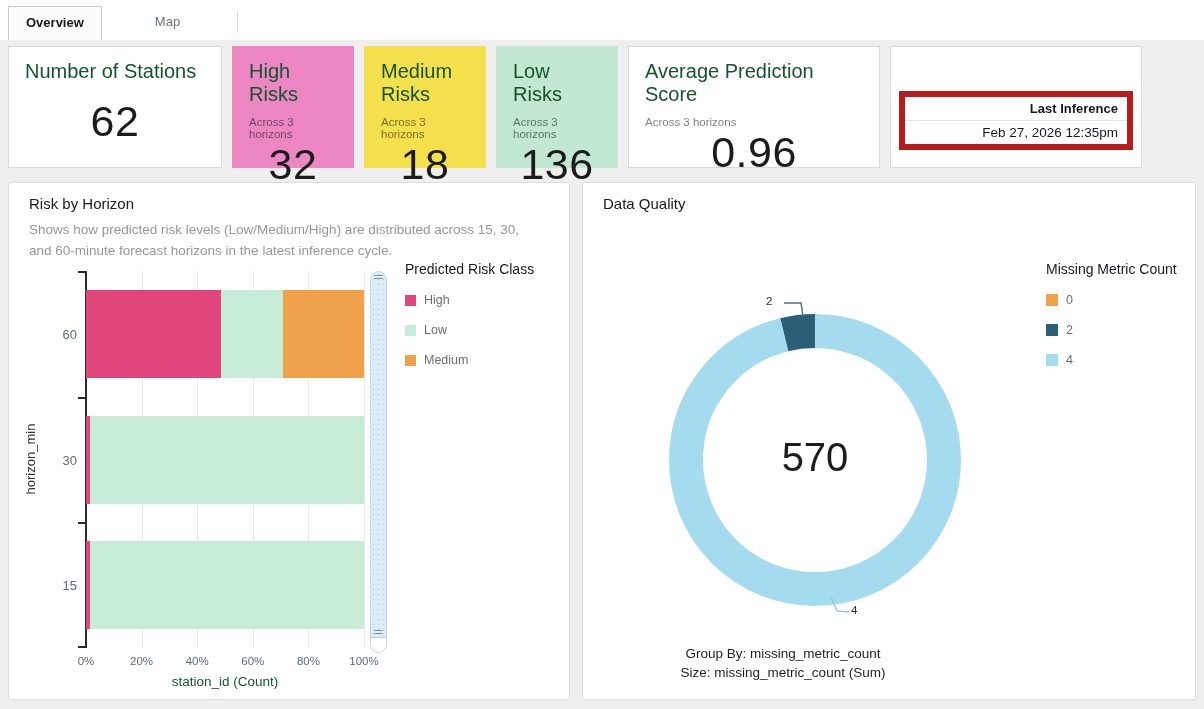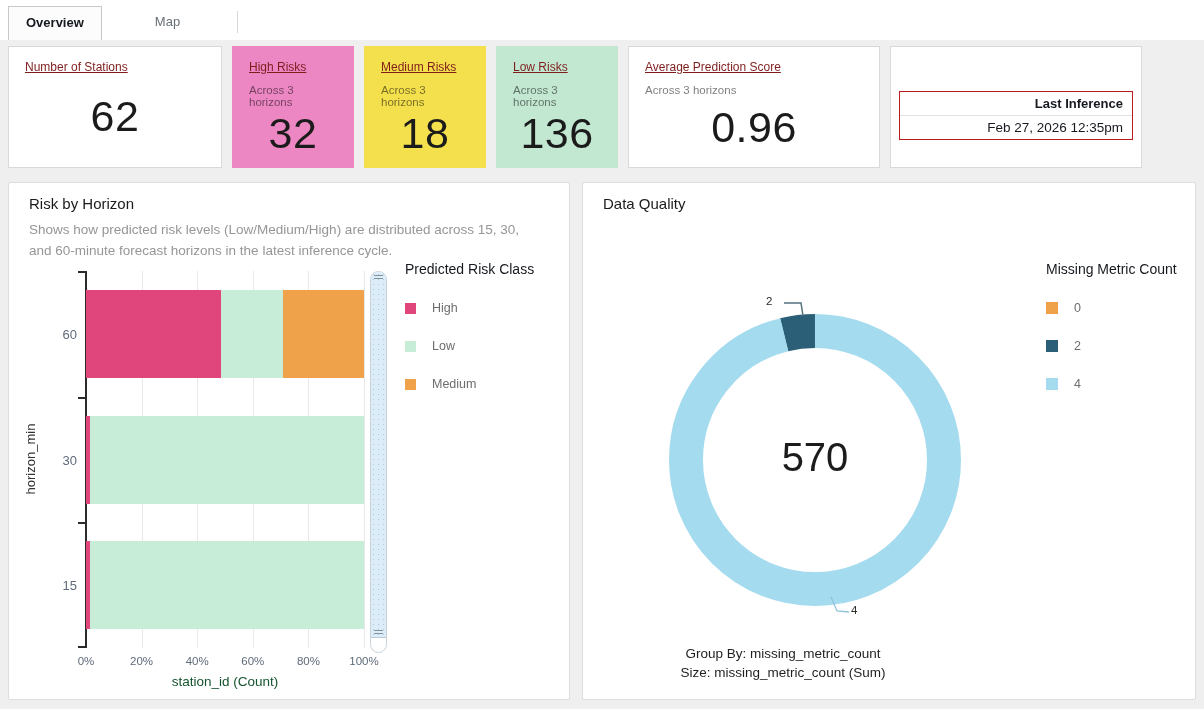--- a/index.html
+++ b/index.html
@@ -11,27 +11,27 @@
   .tab { height:34px; line-height:32px; padding:0 17px; font-size:13px; color:#687078; cursor:pointer; }
   .tab.active { background:#fcfcfc; border:1px solid #c9c9c9; border-bottom:none;
     font-weight:bold; color:#16191f; }
   .tab-sep { width:1px; height:22px; background:#d8d8d8; margin:0 0 7px 4px; }
 
   
   .kpi-row { display:flex; gap:10px; margin:6px 8px 0 8px; height:122px; }
   .kpi-card { background:#fff; border:1px solid #d9d9d9; height:122px;
     display:flex; flex-direction:column; padding:13px 16px 8px; }
   .kpi-card.w-lg { width:214px; } .kpi-card.w-sm { width:122px; } .kpi-card.w-md { width:252px; }
-  .kpi-title { font-size:12px; color:#7f1d1d;text-decoration:underline; }
+  .kpi-title { font-size:20px; color:#14532d; }
   .kpi-sub { font-size:11.5px; color:rgba(0,0,0,0.52); margin-top:10px; }
   .kpi-value { flex:1; display:flex; align-items:center; justify-content:center;
     font-size:43px; color:#1b1b1b; letter-spacing:.5px; }
   .inference-card { position:relative; padding:0; }
   .inference-table { position:absolute; left:8px; right:8px; top:44px; background:#fff;
-    border:1px solid #b91c1c; }
+    border:6px solid #b91c1c; }
   .inf-header { padding:4px 9px; text-align:right; font-weight:bold; font-size:13px;
     color:#16191f; border-bottom:1px solid #e3e3e3; }
   .inf-value { padding:4px 9px; text-align:right; font-size:13.5px; color:#16191f; }
 
   
   .panels { display:flex; gap:12px; margin:14px 8px 0 8px; }
   .panel { background:#fff; border:1px solid #ddd; border-radius:2px; height:518px; position:relative; }
   .panel.left { width:562px; } .panel.right { width:614px; }
   .panel-title { position:absolute; left:20px; top:12px; font-size:15px; font-weight:400; color:#1a1a1a; }
   .panel-sub { position:absolute; left:20px; top:37px; font-size:13.5px; color:#969696; line-height:1.55; }
@@ -62,21 +62,21 @@
     background-size:5px 5px; border-bottom:1px solid #b9cbd8; }
   .grip { position:absolute; left:3px; right:3px; height:4px;
     border-top:1.5px solid #85929a; border-bottom:1.5px solid #85929a; }
   .grip.top { top:3px; } .grip.bot { bottom:3px; }
 
   
   .legend { position:absolute; }
   .legend.risk { left:396px; top:78px; }
   .legend.quality { left:463px; top:78px; }
   .legend-title { font-size:14px; color:#16191f; margin-bottom:6px; }
-  .legend-item { display:flex; align-items:center; gap:16px; margin-top:24px;
+  .legend-item { display:flex; align-items:center; gap:8px; margin-top:16px;
     font-size:12.5px; color:#6d6d6d; cursor:pointer; }
   .swatch { width:11px; height:11px; display:inline-block; flex:none; }
   .legend.quality .swatch { width:12px; height:12px; }
 
   
   #donut-svg { position:absolute; left:82px; top:127px; }
   .donut-center { position:absolute; left:172px; top:252px; width:120px; text-align:center;
     font-size:40px; color:#1c1c1c; }
   .callout-lines { position:absolute; left:0; top:0; pointer-events:none; }
   .callout { position:absolute; font-size:11.5px; color:#2b2b2b; }
@@ -108,21 +108,21 @@
       <div class="kpi-sub">Across 3 horizons</div>
       <div class="kpi-value">32</div>
     </div>
 
     <div class="kpi-card w-sm" style="background: rgb(244, 224, 77); border-color: rgb(244, 224, 77);">
       <div class="kpi-title">Medium Risks</div>
       <div class="kpi-sub">Across 3 horizons</div>
       <div class="kpi-value">18</div>
     </div>
 
-    <div class="kpi-card w-sm" style="background: rgb(195, 232, 210); border-color: rgb(195, 232, 210); justify-content: center;">
+    <div class="kpi-card w-sm" style="background: rgb(195, 232, 210); border-color: rgb(195, 232, 210);">
       <div class="kpi-title">Low Risks</div>
       <div class="kpi-sub">Across 3 horizons</div>
       <div class="kpi-value">136</div>
     </div>
 
     <div class="kpi-card w-md" style="background: rgb(255, 255, 255);">
       <div class="kpi-title">Average Prediction Score</div>
       <div class="kpi-sub">Across 3 horizons</div>
       <div class="kpi-value">0.96</div>
     </div>

